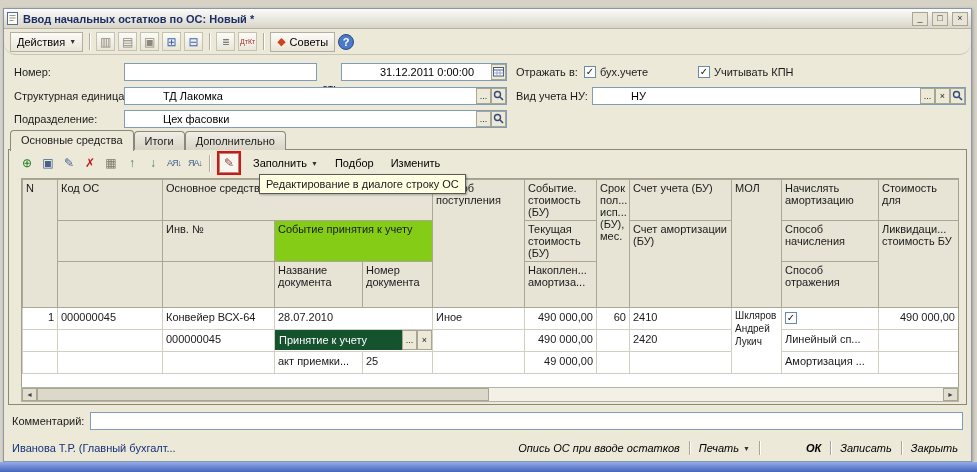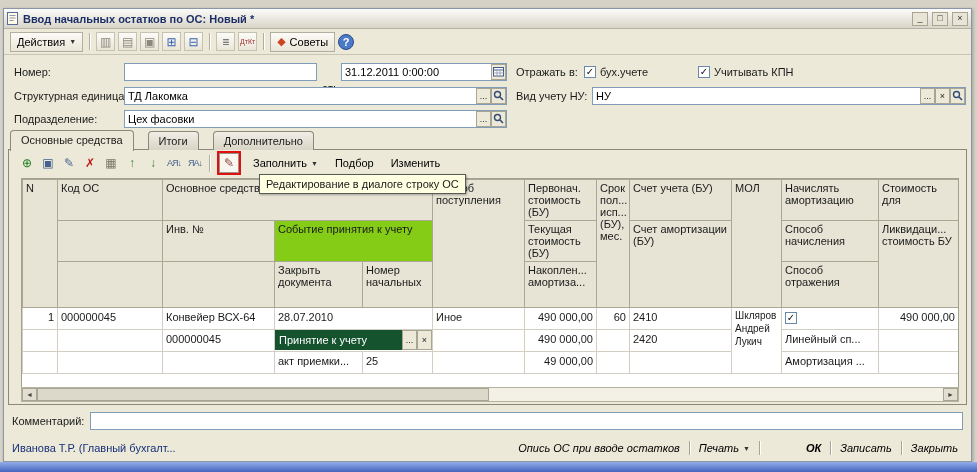--- a/index.html
+++ b/index.html
@@ -13,48 +13,48 @@
     background: #ece9d8; border: 1px solid #8a96a8; box-shadow: 1px 1px 3px rgba(0,0,0,.25);
   }
   
   .titlebar { height: 20px; display: flex; align-items: center; gap: 4px; padding: 0 3px;
     background: linear-gradient(180deg,#fbfbf8,#d9d5c9); border-bottom: 1px solid #b5b1a4; }
   .title-text { flex: 1; font-weight: bold; color: #1c2e66; white-space: nowrap; overflow: hidden; }
   .winbtn { width: 16px; height: 14px; font-size: 9px; line-height: 11px; text-align: center;
     background: #e8e4d6; border: 1px solid #a9a593; color: #333; padding: 0; font-family: inherit; }
   
   .toolbar { height: 26px; display: flex; align-items: center; gap: 3px; padding: 0 6px;
-    border-bottom: 1px solid #c8c4b6; }
+    border-bottom: 1px solid #c8c4b6; border-radius: 12px; }
   .tbtn { display: inline-flex; align-items: center; gap: 4px; height: 20px; padding: 0 6px;
     background: linear-gradient(#fcfbf7,#e9e5d8); border: 1px solid #b3afa0; font-family: inherit; font-size: 11px; }
   .tico { width: 19px; height: 19px; display: inline-flex; align-items: center; justify-content: center;
     font-size: 12px; border: 1px solid #c6c2b2; background: linear-gradient(#fcfbf7,#e9e5d8); padding: 0; }
   .tico.dim { color: #8d897c; }
   .tico.tiny { font-size: 7px; line-height: 8px; }
   .caret { font-size: 7px; color: #333; }
   .vsep { width: 1px; height: 17px; background: #b1ad9e; margin: 0 3px; box-shadow: 1px 0 0 #fff; }
   .helpbtn { width: 16px; height: 16px; border-radius: 50%; background: #4a7ac8; color: #fff;
     font-weight: bold; font-size: 11px; display: inline-flex; align-items: center; justify-content: center;
     border: 1px solid #2a4a88; padding: 0; }
   .tipsico { color: #cc4422; font-size: 11px; }
   
   .flabel { position: absolute; line-height: 18px; white-space: nowrap; }
   .field { position: absolute; display: flex; align-items: stretch; height: 18px;
-    border: 1px solid #7f9db9; background: #fff; }
+    border: 1px solid #7f9db9; background: #fff; padding-left: 35px; }
   .field input { flex: 1; min-width: 0; border: none; outline: none; background: transparent;
     font-family: "Liberation Sans", sans-serif; font-size: 11px; padding: 0 3px; }
   .mini { min-width: 15px; padding: 0 1px; background: #ece9d8; border: 1px solid #a9a593;
     font-size: 9px; line-height: 9px; font-family: inherit; color: #222; }
   .cb { position: absolute; display: flex; align-items: center; gap: 4px; height: 18px; }
   .cbbox { display: inline-block; width: 12px; height: 12px; background: #fff;
     border: 1px solid #6a8aaa; font-size: 10px; line-height: 10px; text-align: center; color: #111; }
   
   .tabs { position: absolute; left: 6px; top: 120px; height: 21px; display: flex; align-items: flex-end; z-index: 5; }
   .tab { padding: 3px 10px; background: linear-gradient(#f0eee6,#d8d4c6); border: 1px solid #8a887a;
-    border-bottom: none; border-radius: 4px 4px 0 0; margin-right: 14px; }
+    border-bottom: none; border-radius: 4px 4px 0 0; margin-right: 0; }
   .tab.active { background: #ece9d8; position: relative; top: 1px; padding-bottom: 5px; }
   
   .panel { position: absolute; left: 4px; top: 140px; width: 959px; height: 256px;
     border: 1px solid #8a887a; background: #ece9d8; }
   .gtoolbar { position: absolute; left: 0; top: 0; right: 0; height: 26px; display: flex;
     align-items: center; gap: 1px; padding: 0 4px 0 8px; }
   .gico { width: 20px; height: 20px; display: inline-flex; align-items: center; justify-content: center;
     font-size: 12px; border: 1px solid transparent; background: transparent; padding: 0; }
   .gico.hl { background: #f8f6ee; border: 1px solid #98948a; box-shadow: 0 0 0 2px #e01010; margin: 0 5px; }
   .gtxt { height: 20px; display: inline-flex; align-items: center; gap: 4px; padding: 0 7px;
@@ -167,21 +167,21 @@
 
   <span class="flabel" style="left:10px; top:78px">Структурная единица:</span>
   <div class="field" style="left:120px; top:78px; width:383px">
     <input value="ТД Лакомка" style="">
     <button class="mini">...</button>
     <button class="mini"><svg width="11" height="11">
           <circle cx="4.5" cy="4.5" r="3" fill="none" stroke="#334a77" stroke-width="1.4"></circle>
           <line x1="7" y1="7" x2="10" y2="10" stroke="#334a77" stroke-width="1.6"></line>
         </svg></button>
   </div>
-  <span class="flabel" style="left:512px; top:78px">Вид учету  НУ:</span>
+  <span class="flabel" style="left:512px; top:78px">Вид учета  НУ:</span>
   <div class="field" style="left:588px; top:78px; width:374px">
     <input value="НУ" style="">
     <button class="mini">...</button>
     <button class="mini">×</button>
     <button class="mini"><svg width="11" height="11">
           <circle cx="4.5" cy="4.5" r="3" fill="none" stroke="#334a77" stroke-width="1.4"></circle>
           <line x1="7" y1="7" x2="10" y2="10" stroke="#334a77" stroke-width="1.6"></line>
         </svg></button>
   </div>
 
@@ -237,41 +237,41 @@
             <col style="width:50px">
             <col style="width:97px">
             <col style="width:80px">
         </colgroup>
         <thead>
           <tr class="h1">
             <th rowspan="3">N</th>
             <th>Код ОС</th>
             <th colspan="3">Основное средств...</th>
             <th rowspan="3">Способ поступления</th>
-            <th>Первонач. стоимость (БУ)</th>
+            <th>Событие. стоимость (БУ)</th>
             <th rowspan="3">Срок пол... исп... (БУ), мес.</th>
             <th>Счет учета (БУ)</th>
             <th rowspan="3">МОЛ</th>
             <th>Начислять амортизацию</th>
             <th>Стоимость для</th>
           </tr>
           <tr class="h2">
             <th></th>
             <th>Инв. №</th>
             <th colspan="2" class="evhdr">Событие принятия к учету</th>
             <th>Текущая стоимость (БУ)</th>
             <th rowspan="2">Счет амортизации (БУ)</th>
             <th>Способ начисления</th>
             <th rowspan="2">Ликвидаци... стоимость БУ</th>
           </tr>
           <tr class="h3">
             <th></th>
             <th></th>
-            <th>Закрыть документа</th>
-            <th>Номер начальных</th>
+            <th>Название документа</th>
+            <th>Номер документа</th>
             <th>Накоплен... амортиза...</th>
             <th>Способ отражения</th>
           </tr>
         </thead>
         <tbody>
           <tr class="r">
             <td class="num">1</td>
             <td>000000045</td>
             <td>Конвейер ВСХ-64</td>
             <td colspan="2">28.07.2010</td>

